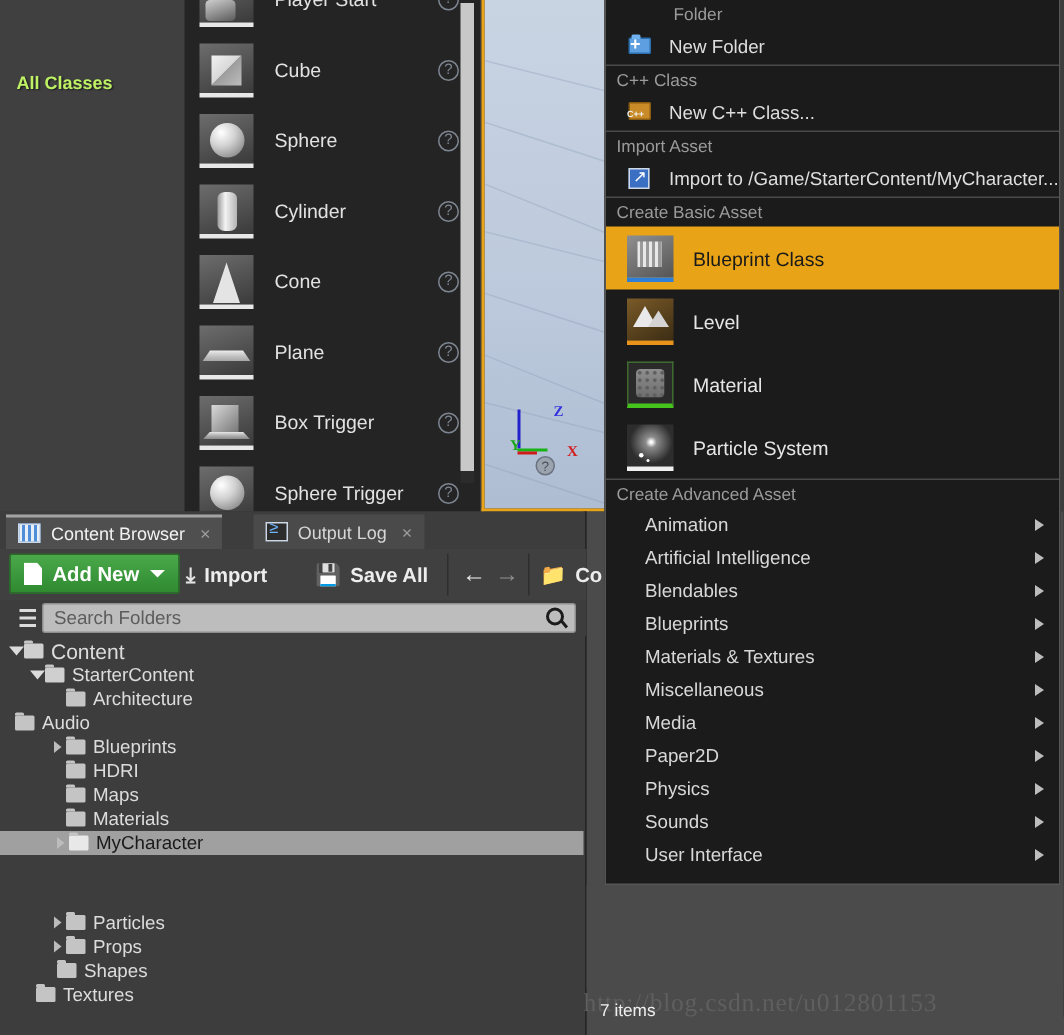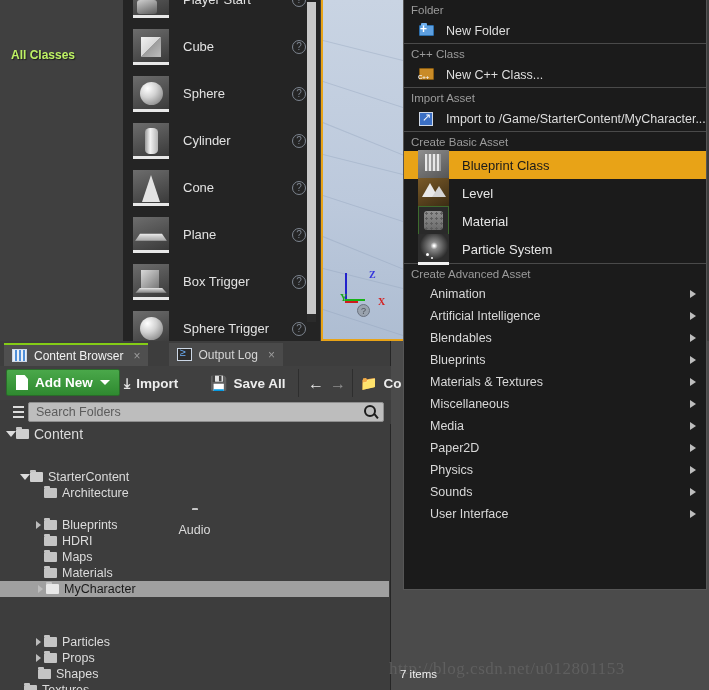--- a/index.html
+++ b/index.html
@@ -98,27 +98,27 @@
   
   .ctx-menu {
     position: absolute; left: 403px; top: 0; width: 304px; height: 590px;
     background: #1b1b1b; border: 1px solid #565656; border-top: none;
     z-index: 40;
   }
   .ctx-section {
     font-size: 11.5px; color: #9b9b9b; padding: 4px 0 3px 7px;
     background: #1b1b1b; border-top: 1px solid #4a4a4a;
   }
-  .ctx-section.first { border-top: none; }
+  .ctx-section.first { border-top: none; margin-left: 38px; }
   .ctx-item {
     display: flex; align-items: center; height: 24px; padding-left: 14px;
     font-size: 12.5px; color: #dedede;
   }
   .ctx-item .ico { flex: 0 0 20px; height: 16px; margin-right: 8px; position: relative; }
-  .asset-item { display:flex; align-items:center; height:28px; padding-left:14px; }
+  .asset-item { display:flex; align-items:center; height:42px; padding-left:14px; }
   .asset-item .thumb {
     flex:0 0 31px; height:31px; margin-right:13px; position:relative; overflow:hidden;
   }
   .asset-item .txt { font-size:13px; color:#e6e6e6; }
   .asset-item.selected { background:#e8a317; }
   .asset-item.selected .txt { color:#1a1a1a; }
   .adv-item {
     display:flex; align-items:center; height:22px; padding-left:26px;
     font-size:12.5px; color:#d8d8d8; position:relative;
   }
@@ -159,21 +159,21 @@
   .th-particle i, .th-particle b { position:absolute; background:#fff; border-radius:50%; }
   .th-particle i { left:8px; top:19px; width:3px; height:3px; }
   .th-particle b { left:13px; top:23px; width:2px; height:2px; }
 
   
   .cb { position:absolute; left:0; top:341px; width:391px; height:349px; background:#3d3d3d;
     border-right:1px solid #262626; }
   .tabbar { position:absolute; left:0; top:2px; width:391px; height:23px; }
   .tab { position:absolute; height:23px; display:flex; align-items:center; padding:0 8px;
     font-size:12px; color:#d6d6d6; background:#4a4a4a; }
-  .tab.active { background:#4f4f4f; border-top:2px solid #84cc16; color:#f2f2f2; }
+  .tab.active { background:#4f4f4f; border-top:2px solid #a3a3a3; color:#f2f2f2; }
   .tab .tico { width:15px; height:13px; margin-right:7px; position:relative; }
   .tab .tclose { margin-left:10px; color:#9b9b9b; font-size:12px; }
   .ic-cbtab { position:absolute; inset:0; background:#4f8fd8; border:1px solid #cdd8e6;
     background-image:repeating-linear-gradient(90deg,#e9eff7 0 2px,#4f8fd8 2px 4px); }
   .ic-logtab { position:absolute; inset:0; background:#2c2c2c; border:1px solid #cdd8e6; }
   .ic-logtab::after { content:"≥"; position:absolute; left:2px; top:-3px; color:#6fb4ff; font-size:11px; }
 
   .toolbar { position:absolute; left:0; top:25px; width:391px; height:34px; background:#404040; }
   .btn-addnew {
     position:absolute; left:6px; top:3px; height:27px; display:flex; align-items:center;
@@ -479,31 +479,31 @@
         <span class="mag"></span>
       </div>
     </div>
 
     <div class="tree" id="folder-tree">
         <div class="tree-row" style="padding-left: 6px; font-size: 14px;">
           <span class="tw open"></span>
           <span class="fico open-f"></span>
           <span>Content</span>
         </div>
-        <div class="tree-row" style="padding-left: 20px; margin-top: 27px;">
+        <div class="tree-row" style="padding-left: 20px;">
           <span class="tw open"></span>
           <span class="fico open-f"></span>
           <span>StarterContent</span>
         </div>
         <div class="tree-row" style="padding-left: 34px;">
           <span class="tw"></span>
           <span class="fico "></span>
           <span>Architecture</span>
         </div>
-        <div class="tree-row" style=" flex-direction: column;">
+        <div class="tree-row" style="">
           <span class="tw"></span>
           <span class="fico "></span>
           <span>Audio</span>
         </div>
         <div class="tree-row" style="padding-left: 34px;">
           <span class="tw closed"></span>
           <span class="fico "></span>
           <span>Blueprints</span>
         </div>
         <div class="tree-row" style="padding-left: 34px;">

